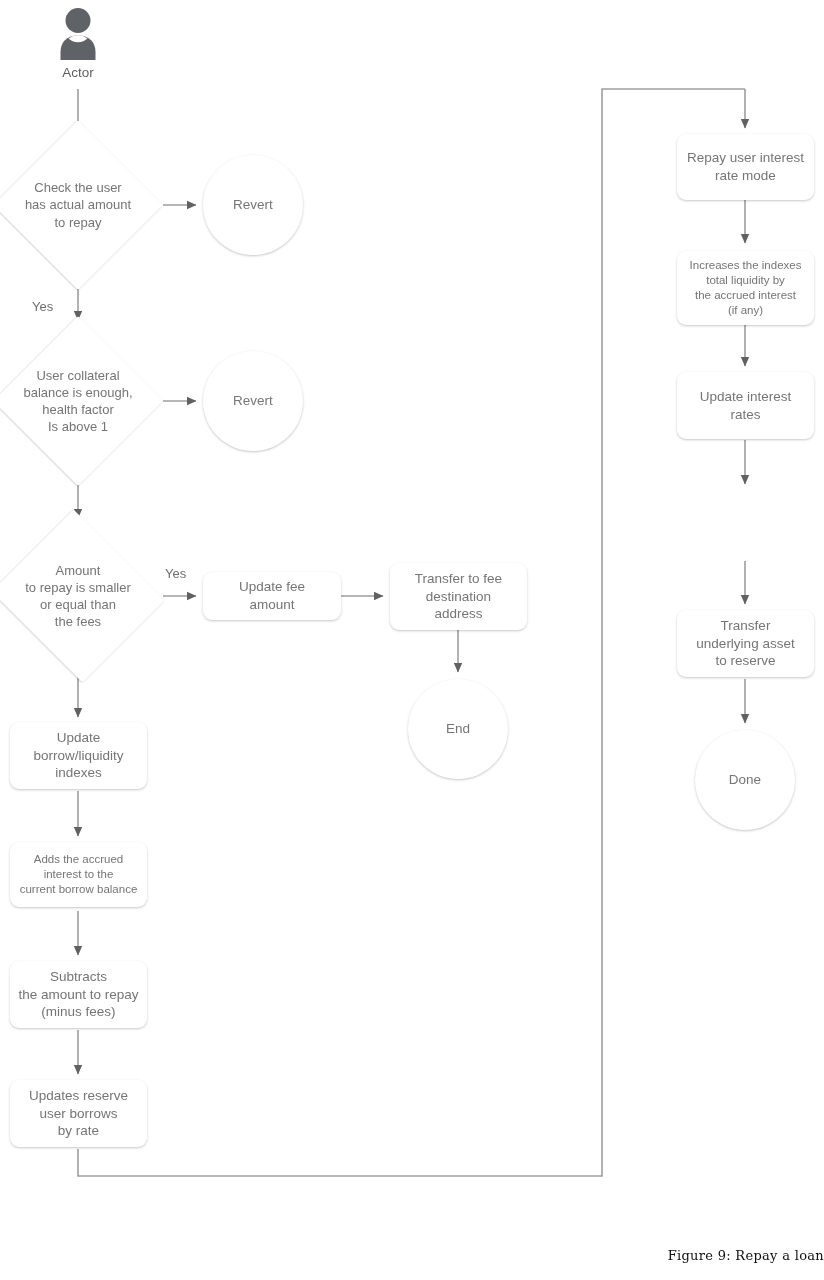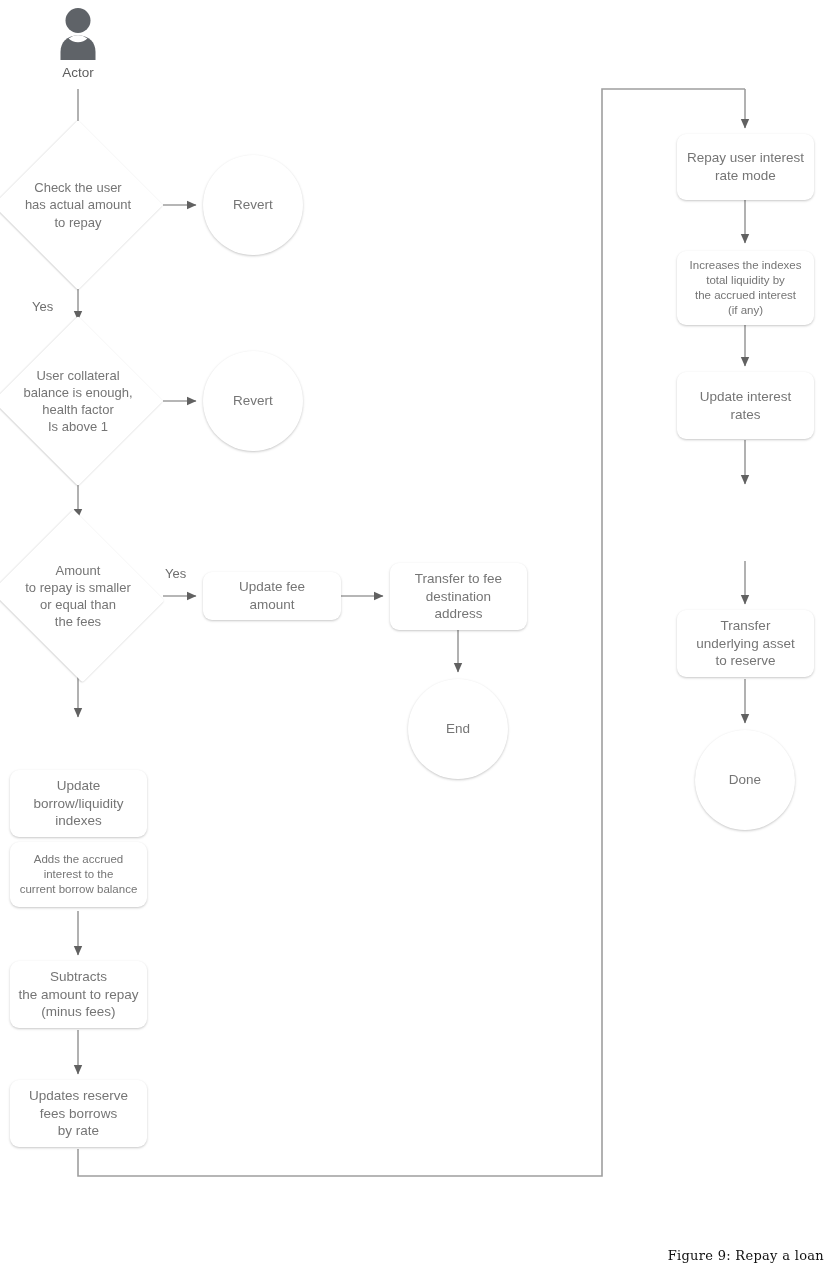--- a/index.html
+++ b/index.html
@@ -240,41 +240,41 @@
   <div class="proc" style="left:390px; top:563px; width:137px; height:67px;">
     <span class="node-text">Transfer to fee
 destination
 address</span>
   </div>
 
   <div class="circ" style="left:408px; top:679px; width:100px; height:100px;">
     <span class="node-text">End</span>
   </div>
 
-  <div class="proc" style="left:10px; top:722px; width:137px; height:67px;margin-top:48px;">
+  <div class="proc" style="left:10px; top:722px; width:137px; height:67px;">
     <span class="node-text">Update
 borrow/liquidity
 indexes</span>
   </div>
 
   <div class="proc small" style="left:10px; top:842px; width:137px; height:65px;">
     <span class="node-text">Adds the accrued
 interest to the
 current borrow balance</span>
   </div>
 
   <div class="proc" style="left:10px; top:961px; width:137px; height:67px;">
     <span class="node-text">Subtracts
 the amount to repay
 (minus fees)</span>
   </div>
 
   <div class="proc" style="left:10px; top:1080px; width:137px; height:67px;">
     <span class="node-text">Updates reserve
-fees borrows
+user borrows
 by rate</span>
   </div>
 
   <div class="proc" style="left:677px; top:134px; width:137px; height:66px;">
     <span class="node-text">Repay user interest
 rate mode</span>
   </div>
 
   <div class="proc small" style="left:677px; top:251px; width:137px; height:74px;">
     <span class="node-text">Increases the indexes

